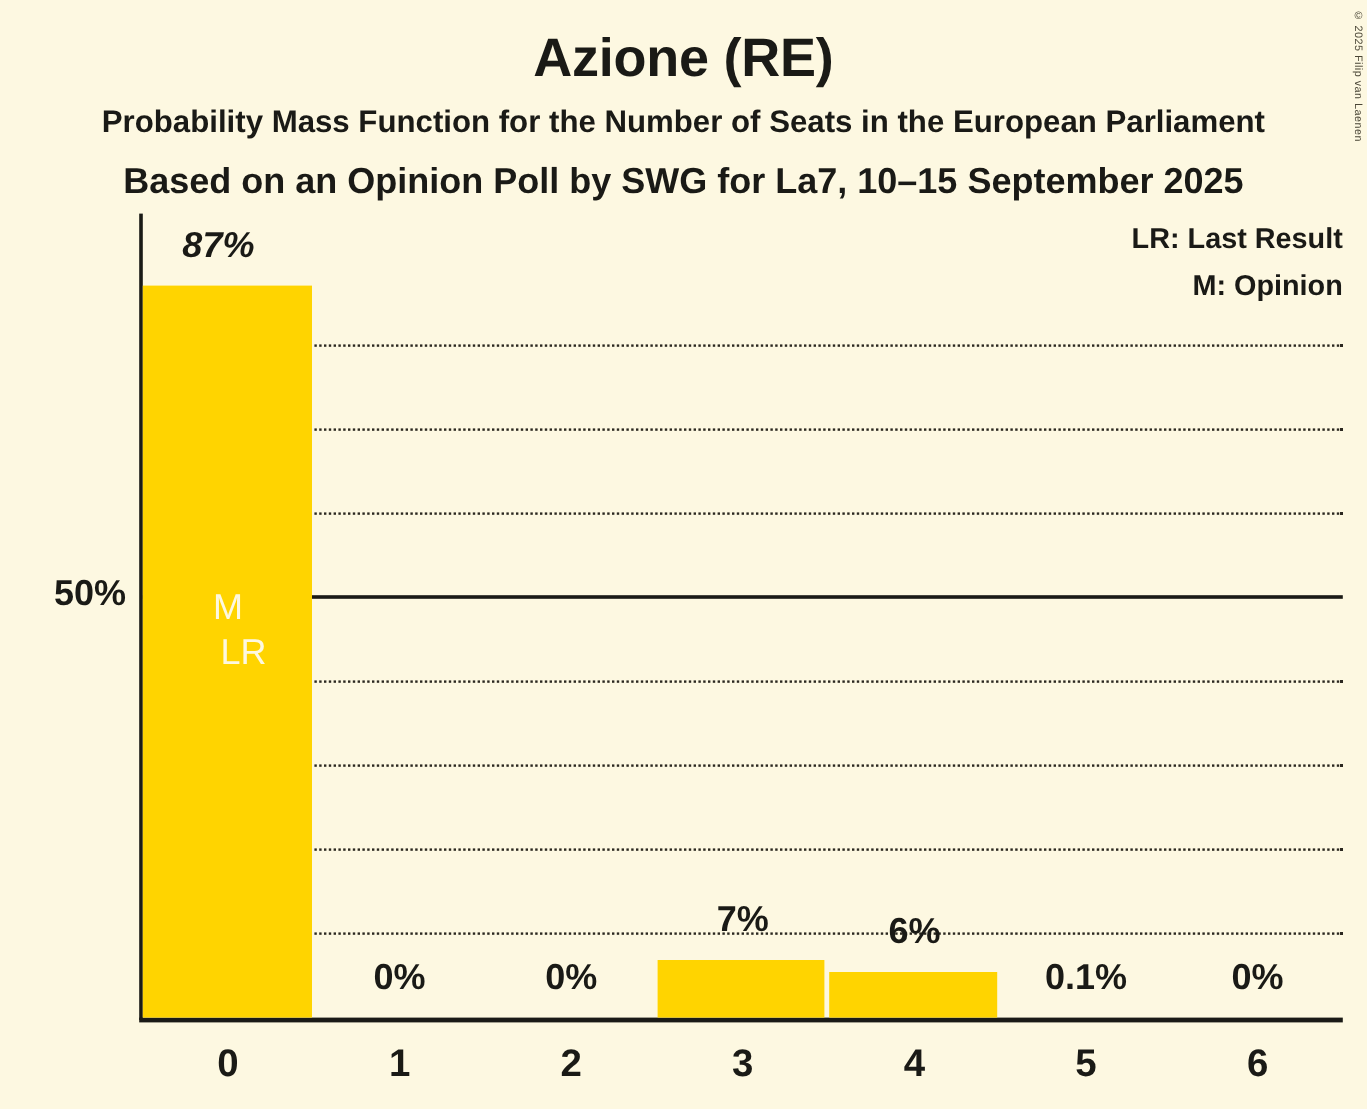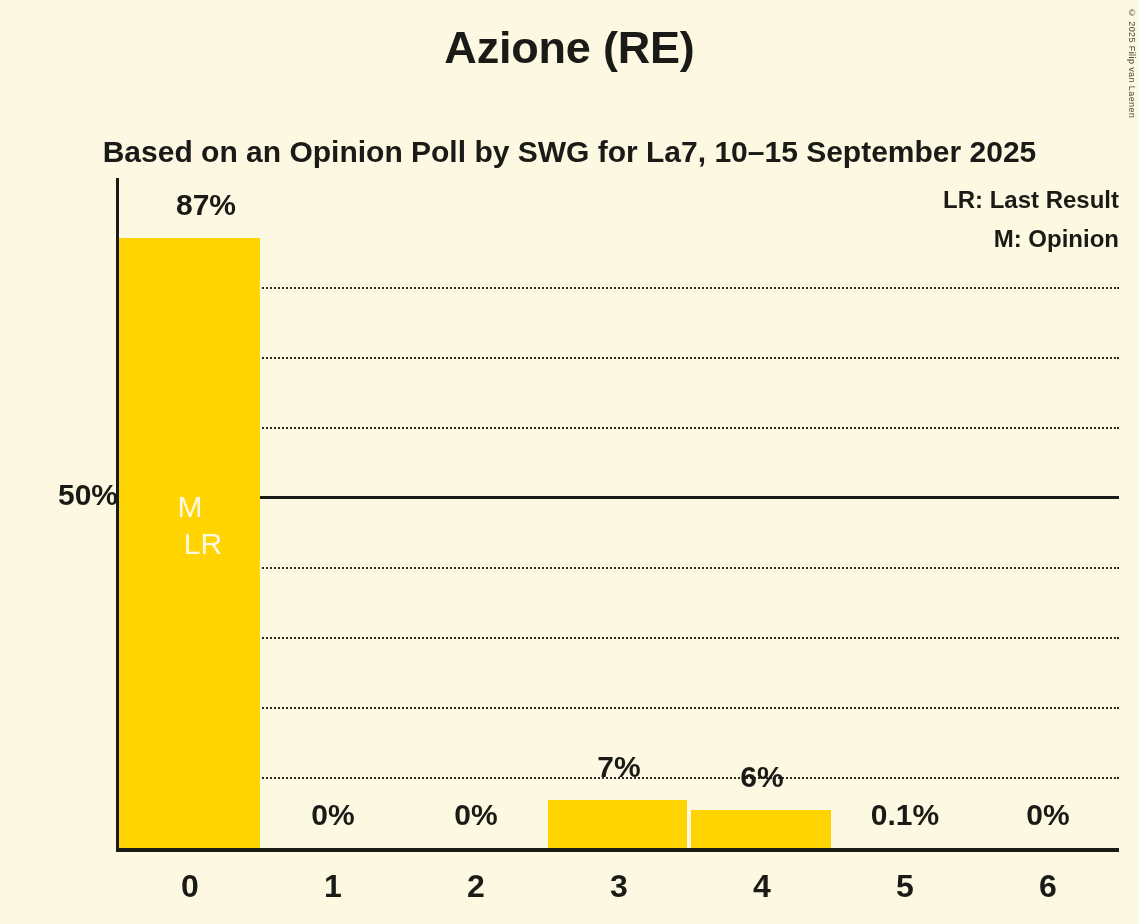--- a/index.html
+++ b/index.html
@@ -87,21 +87,20 @@
   
   #y-label-50 {
     position: absolute;
     left: 0px;
     top: 478px;
     width: 105px;
     text-align: right;
     font-size: 30px;
     font-weight: bold;
     color: #1A1A16;
-    padding-left: 13px;
   }
 
   
   .bar {
     position: absolute;
     background: #FFD400;
   }
 
   
   .value-label {
@@ -132,20 +131,21 @@
     font-weight: bold;
     color: #1A1A16;
   }
 </style>
 </head>
 <body>
 
 <div id="page">
 
   <div class="title" id="chart-title">Azione (RE)</div>
+  <div class="title" id="chart-subtitle">Probability Mass Function for the Number of Seats in the European Parliament</div>
   <div class="title" id="chart-subtitle2">Based on an Opinion Poll by SWG for La7, 10–15 September 2025</div>
 
   <div id="copyright">© 2025 Filip van Laenen</div>
 
   <div class="legend-line" id="legend-lr">LR: Last Result</div>
   <div class="legend-line" id="legend-m">M: Opinion</div>
 
   <div id="y-axis"></div>
   <div id="x-axis"></div>
 
@@ -157,21 +157,21 @@
   <div class="gridline" style="top:637px"></div>
   <div class="gridline" style="top:707px"></div>
   <div class="gridline" style="top:777px"></div>
 
   <div id="y-label-50">50%</div>
 
   <div class="bar" style="left:119px; top:238px; width:141px; height:610px;"></div>
   <div class="bar" style="left:548px; top:800px; width:139px; height:48px;"></div>
   <div class="bar" style="left:691px; top:810px; width:140px; height:38px;"></div>
 
-  <div class="value-label" style="left:136px; top:188px; width:140px;">87%</div>
+  <div class="value-label" style="left:112px; top:188px; width:140px;font-style:italic;">87%</div>
   <div class="value-label" style="left:263px; top:798px; width:140px;">0%</div>
   <div class="value-label" style="left:406px; top:798px; width:140px;">0%</div>
   <div class="value-label" style="left:549px; top:750px; width:140px;">7%</div>
   <div class="value-label" style="left:692px; top:760px; width:140px;">6%</div>
   <div class="value-label" style="left:835px; top:798px; width:140px;">0.1%</div>
   <div class="value-label" style="left:978px; top:798px; width:140px;">0%</div>
 
   <div class="bar-marker" style="left:120px; top:490px; width:140px;">M</div>
   <div class="bar-marker" style="left:120px; top:527px; width:166px;">LR</div>
 

